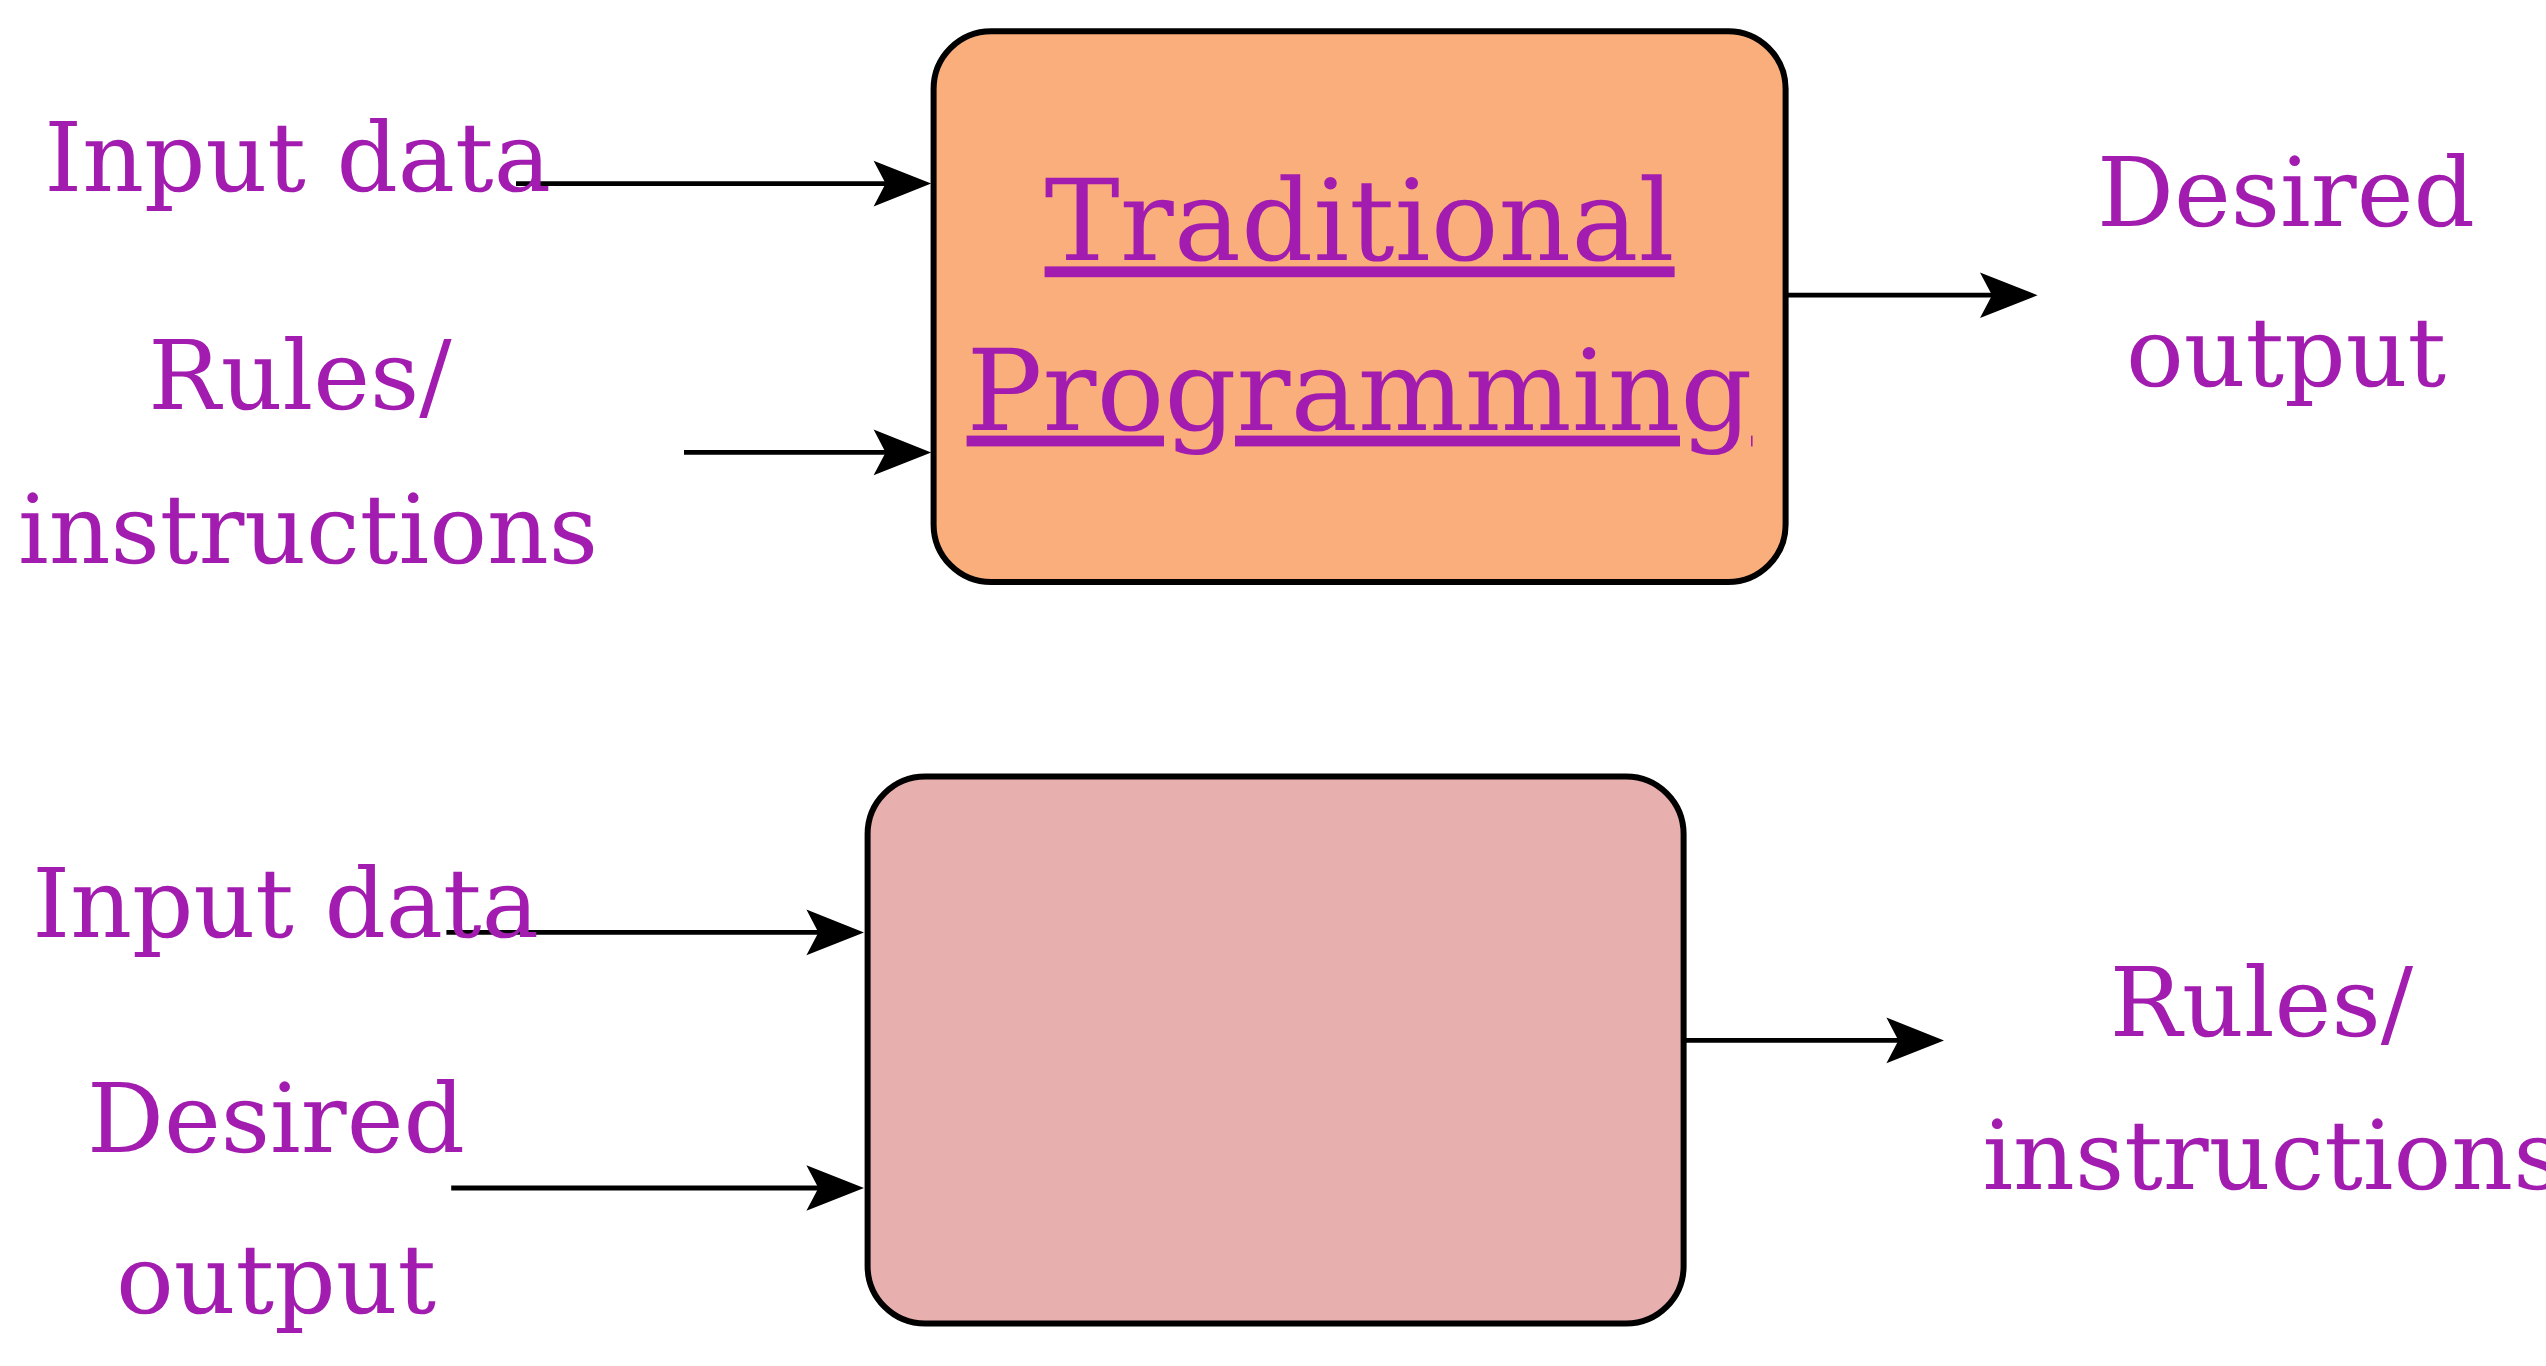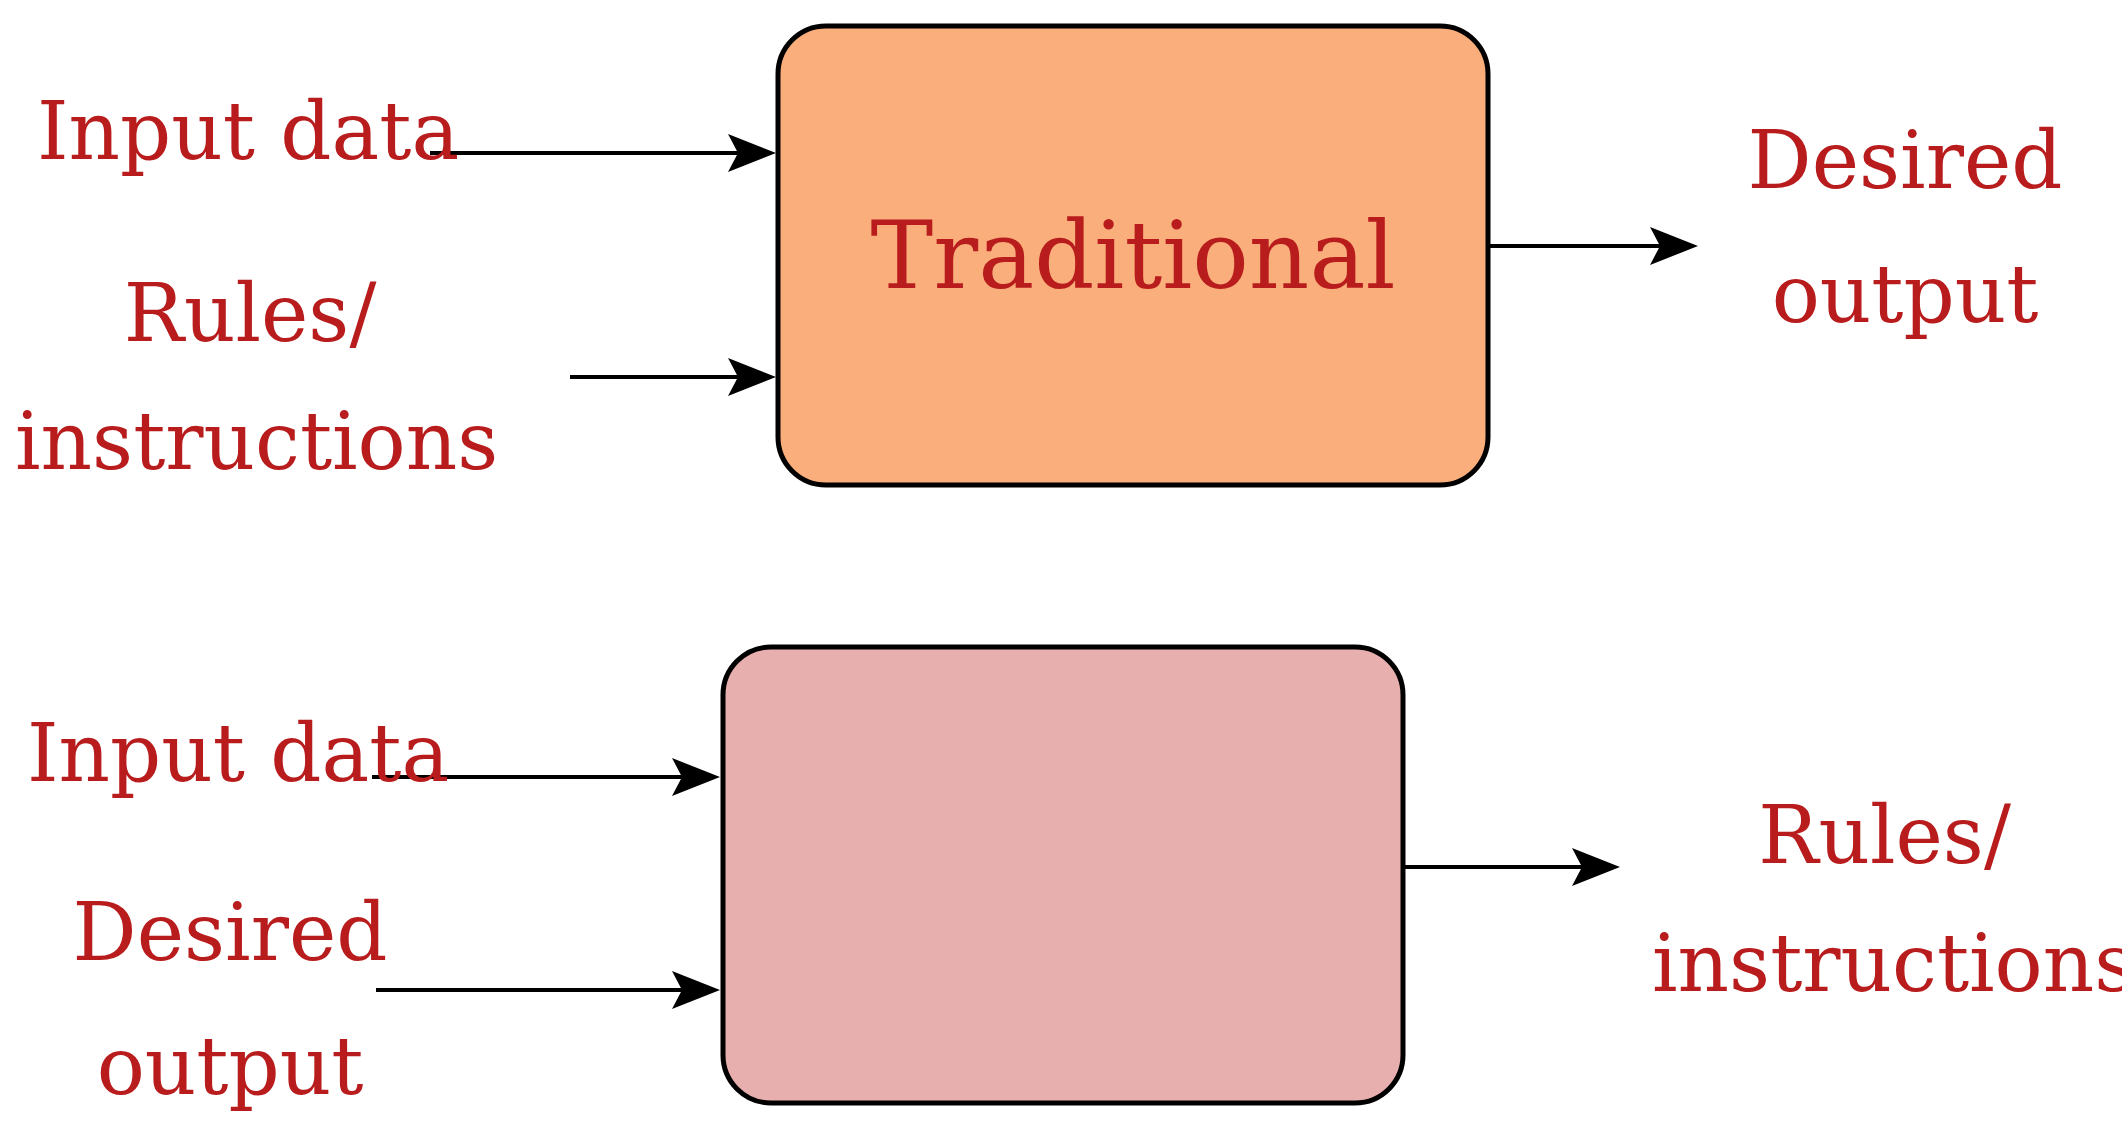--- a/index.html
+++ b/index.html
@@ -7,21 +7,21 @@
     padding: 0;
     background: #ffffff;
   }
   #canvas {
     position: relative;
     width: 2122px;
     height: 1138px;
     background: #ffffff;
     overflow: hidden;
     font-family: "DejaVu Serif", "Liberation Serif", serif;
-    color: #b91c1c;
+    color: #a21caf;
   }
   #shape-layer {
     position: absolute;
     left: 0;
     top: 0;
     width: 2122px;
     height: 1138px;
   }
   .flow-box-rect {
     stroke: #000000;
@@ -111,22 +111,23 @@
 
   <div class="label" style="left:28px; top:84px; width:440px;">
     <span class="line">Input data</span>
   </div>
 
   <div class="label two-line" style="left:15px; top:250px; width:470px;">
     <span class="line">Rules/</span>
     <span class="line">instructions</span>
   </div>
 
-  <div class="box-title" style="left:778px; top:26px; width:710px; height:459px;">
+  <div class="box-title" style="left:778px; top:26px; width:710px; height:459px;text-decoration:underline;">
     <span class="line">Traditional</span>
+    <span class="line">Programming</span>
   </div>
 
   <div class="label two-line wide-gap" style="left:1705px; top:94px; width:400px;">
     <span class="line">Desired</span>
     <span class="line">output</span>
   </div>
 
   <div class="label" style="left:18px; top:706px; width:440px;">
     <span class="line">Input data</span>
   </div>

